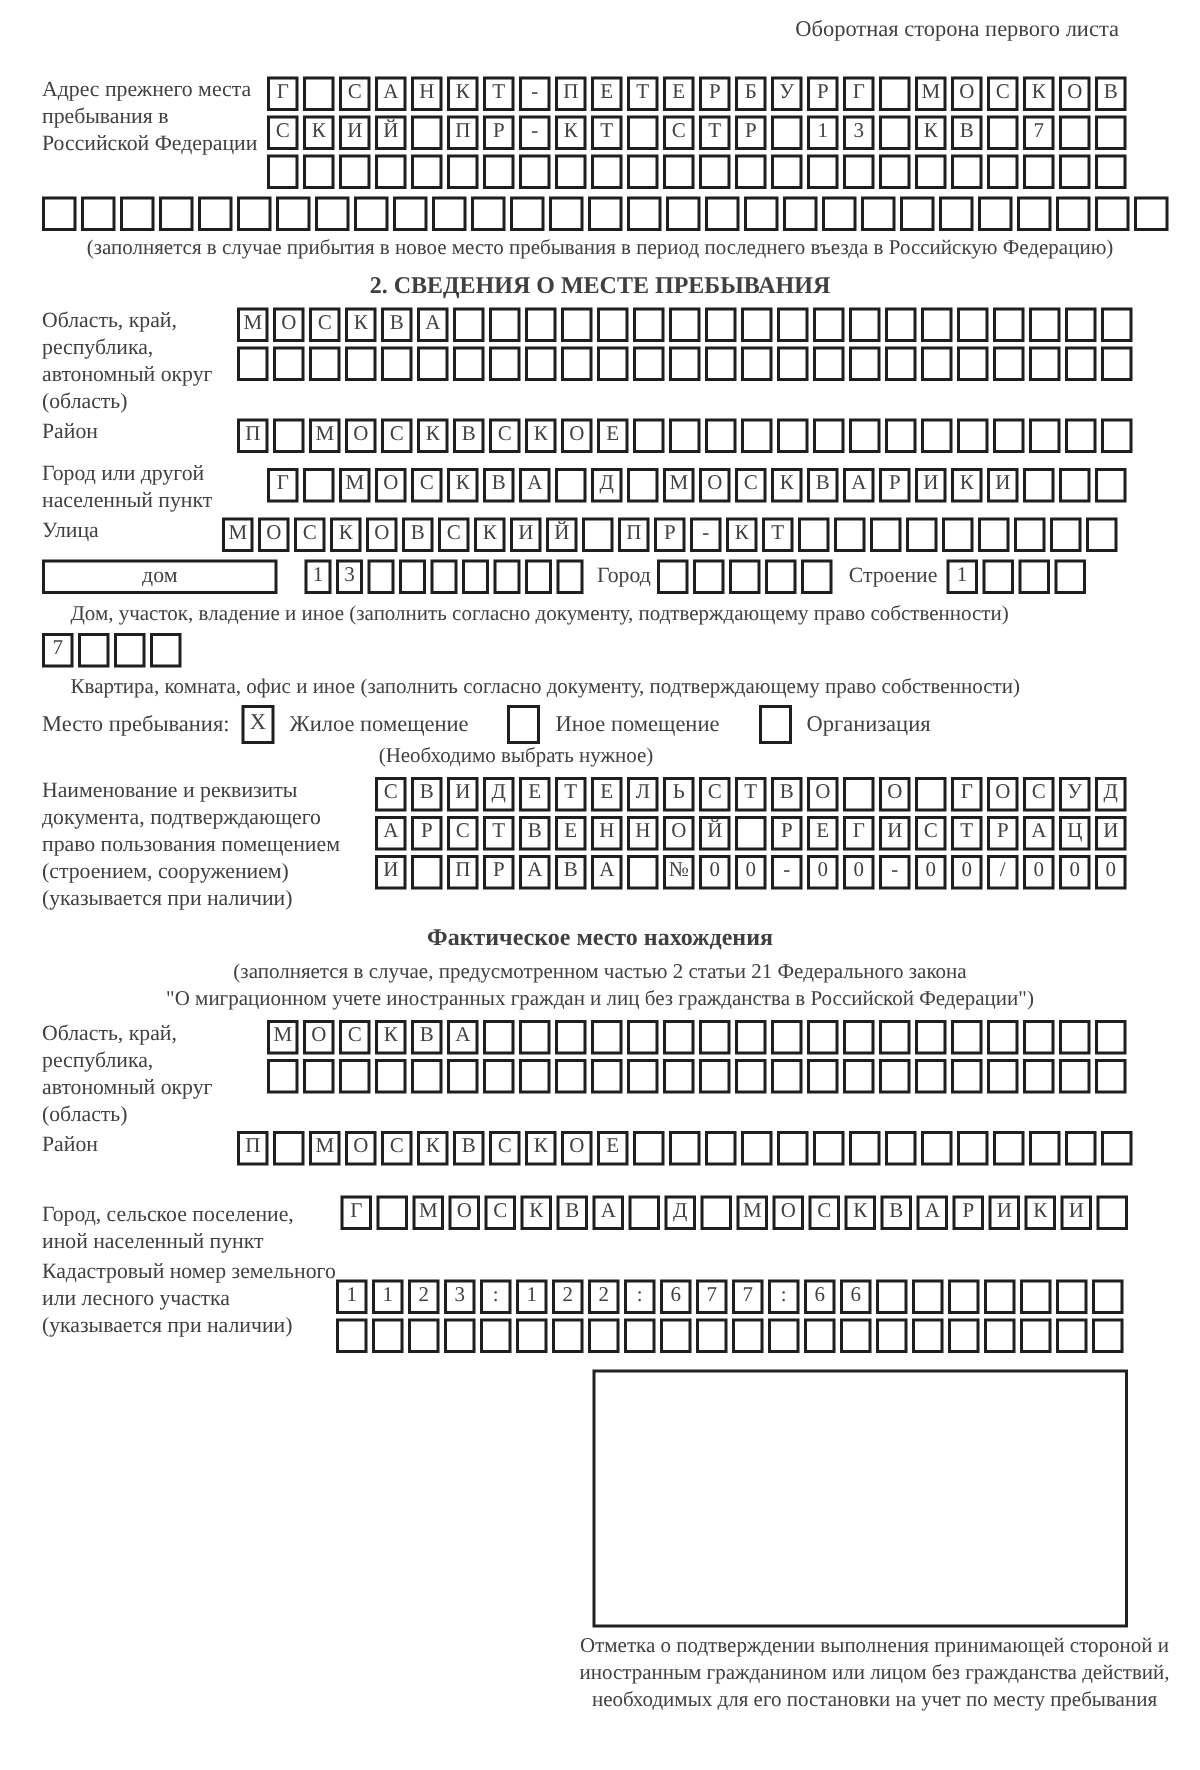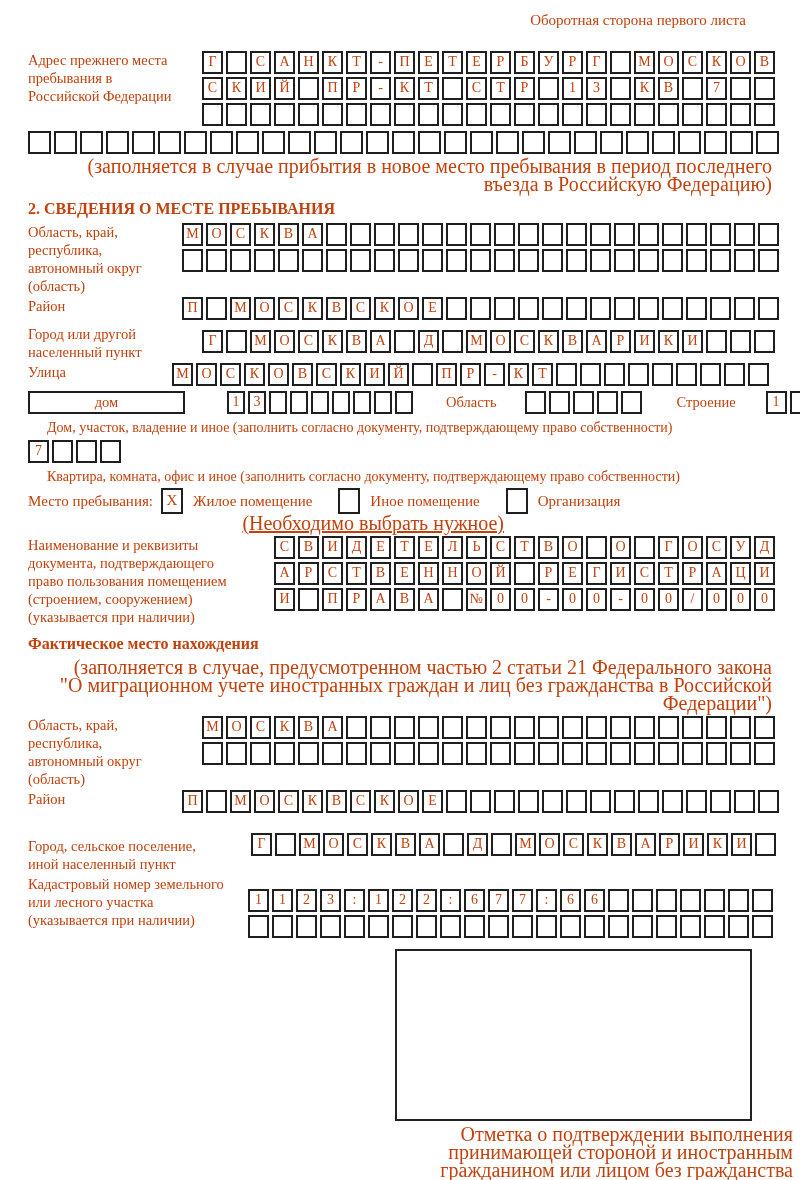--- a/index.html
+++ b/index.html
@@ -2,48 +2,48 @@
 <html><head>
 <meta charset="utf-8">
 <style>
   html,body { margin:0; padding:0; background:#fff; }
   .page {
     position:relative;
     width:800px; height:1180px;
     box-sizing:border-box;
     padding:12px 28px 0 28px;
     background:#fff;
-    color:#c2410c;
+    color:#404040;
     font-family:"Liberation Serif","DejaVu Serif",serif;
     overflow:hidden;
   }
   .backside-note { text-align:right; font-size:15px; line-height:17px; padding-right:26px; }
 
-  .form-row { display:flex; align-items:flex-start; margin-bottom:2px;gap:24px; }
+  .form-row { display:flex; align-items:flex-start; margin-bottom:2px; }
   .form-row.vcenter { align-items:center; }
 
   .side-label { flex:0 0 auto; font-size:14.5px; line-height:18px; }
   .w120 { width:120px; } .w130 { width:130px; } .w150 { width:150px; }
   .w196 { width:196px; } .w199 { width:199px;margin-top:19px; } .w222 { width:222px; }
 
   .cells { white-space:nowrap; height:23px; margin-bottom:3px; }
   .cell {
     display:inline-block; box-sizing:border-box;
     width:21px; height:23px; margin-right:3px;
     border:2px solid #1f1f1f;
     text-align:center; font-size:14px; line-height:18px;
     vertical-align:top; overflow:hidden;
   }
   .wide .cell { width:23px; }
   .house-cells .cell { width:18px; }
 
-  .caption { font-size:20px; line-height:18px; text-align:right; }
+  .caption { font-size:14px; line-height:18px; text-align:center; }
   .caption-left { font-size:14px; line-height:18px; text-align:left; margin-left:19px; }
 
-  .section-title { font-size:16px; line-height:20px; font-weight:bold; text-align:left; margin-top:6px; margin-bottom:4px; }
+  .section-title { font-size:16px; line-height:20px; font-weight:bold; text-align:center; margin-top:6px; margin-bottom:4px; }
 
   .label-box {
     box-sizing:border-box; border:2px solid #1f1f1f;
     height:23px; text-align:center; font-size:14.5px; line-height:19px;
     flex:0 0 auto;
   }
   .box-dom { width:157px; margin-right:18px; }
   .box-kvartira { width:200px; margin-right:10px; }
   .inline-word { font-size:14.5px; line-height:23px; flex:0 0 auto; }
 
@@ -108,42 +108,42 @@
   </div>
 
   <div class="form-row">
     <div class="side-label w120">Улица</div>
     <div class="cells"><span class="cell">М</span><span class="cell">О</span><span class="cell">С</span><span class="cell">К</span><span class="cell">О</span><span class="cell">В</span><span class="cell">С</span><span class="cell">К</span><span class="cell">И</span><span class="cell">Й</span><span class="cell"></span><span class="cell">П</span><span class="cell">Р</span><span class="cell">-</span><span class="cell">К</span><span class="cell">Т</span><span class="cell"></span><span class="cell"></span><span class="cell"></span><span class="cell"></span><span class="cell"></span><span class="cell"></span><span class="cell"></span><span class="cell"></span><span class="cell"></span></div>
   </div>
 
   <div class="form-row">
     <div class="label-box box-dom">дом</div>
     <div class="cells house-cells"><span class="cell">1</span><span class="cell">3</span><span class="cell"></span><span class="cell"></span><span class="cell"></span><span class="cell"></span><span class="cell"></span><span class="cell"></span><span class="cell"></span></div>
-    <div class="inline-word" style="margin:0 4px 0 6px;">Область</div>
+    <div class="inline-word" style="margin:0 4px 0 6px;">Город</div>
     <div class="cells"><span class="cell"></span><span class="cell"></span><span class="cell"></span><span class="cell"></span><span class="cell"></span></div>
     <div class="inline-word" style="margin:0 6px 0 8px;">Строение</div>
     <div class="cells"><span class="cell">1</span><span class="cell"></span><span class="cell"></span><span class="cell"></span></div>
   </div>
   <div class="caption-left">Дом, участок, владение и иное (заполнить согласно документу, подтверждающему право собственности)</div>
 
   <div class="form-row" style="margin-top:3px;">
     <div class="cells"><span class="cell">7</span><span class="cell"></span><span class="cell"></span><span class="cell"></span></div>
   </div>
   <div class="caption-left">Квартира, комната, офис и иное (заполнить согласно документу, подтверждающему право собственности)</div>
 
   <div class="stay-row">
     <span>Место пребывания:</span>
     <span class="checkbox" style="margin-left:8px;">X</span>
     <span class="opt-label">Жилое помещение</span>
     <span class="checkbox"></span>
     <span class="opt-label">Иное помещение</span>
     <span class="checkbox"></span>
     <span class="opt-label last">Организация</span>
   </div>
-  <div class="caption" style="width:320px;margin-left:156px;text-decoration:underline;">(Необходимо выбрать нужное)</div>
+  <div class="caption" style="width:320px;margin-left:156px;">(Необходимо выбрать нужное)</div>
 
   <div class="form-row mt4">
     <div class="side-label w222">Наименование и реквизиты документа, подтверждающего право пользования помещением (строением, сооружением) (указывается при наличии)</div>
     <div class="grid-col">
       <div class="cells"><span class="cell">С</span><span class="cell">В</span><span class="cell">И</span><span class="cell">Д</span><span class="cell">Е</span><span class="cell">Т</span><span class="cell">Е</span><span class="cell">Л</span><span class="cell">Ь</span><span class="cell">С</span><span class="cell">Т</span><span class="cell">В</span><span class="cell">О</span><span class="cell"></span><span class="cell">О</span><span class="cell"></span><span class="cell">Г</span><span class="cell">О</span><span class="cell">С</span><span class="cell">У</span><span class="cell">Д</span></div>
       <div class="cells"><span class="cell">А</span><span class="cell">Р</span><span class="cell">С</span><span class="cell">Т</span><span class="cell">В</span><span class="cell">Е</span><span class="cell">Н</span><span class="cell">Н</span><span class="cell">О</span><span class="cell">Й</span><span class="cell"></span><span class="cell">Р</span><span class="cell">Е</span><span class="cell">Г</span><span class="cell">И</span><span class="cell">С</span><span class="cell">Т</span><span class="cell">Р</span><span class="cell">А</span><span class="cell">Ц</span><span class="cell">И</span></div>
       <div class="cells"><span class="cell">И</span><span class="cell"></span><span class="cell">П</span><span class="cell">Р</span><span class="cell">А</span><span class="cell">В</span><span class="cell">А</span><span class="cell"></span><span class="cell">№</span><span class="cell">0</span><span class="cell">0</span><span class="cell">-</span><span class="cell">0</span><span class="cell">0</span><span class="cell">-</span><span class="cell">0</span><span class="cell">0</span><span class="cell">/</span><span class="cell">0</span><span class="cell">0</span><span class="cell">0</span></div>
     </div>
   </div>
 

